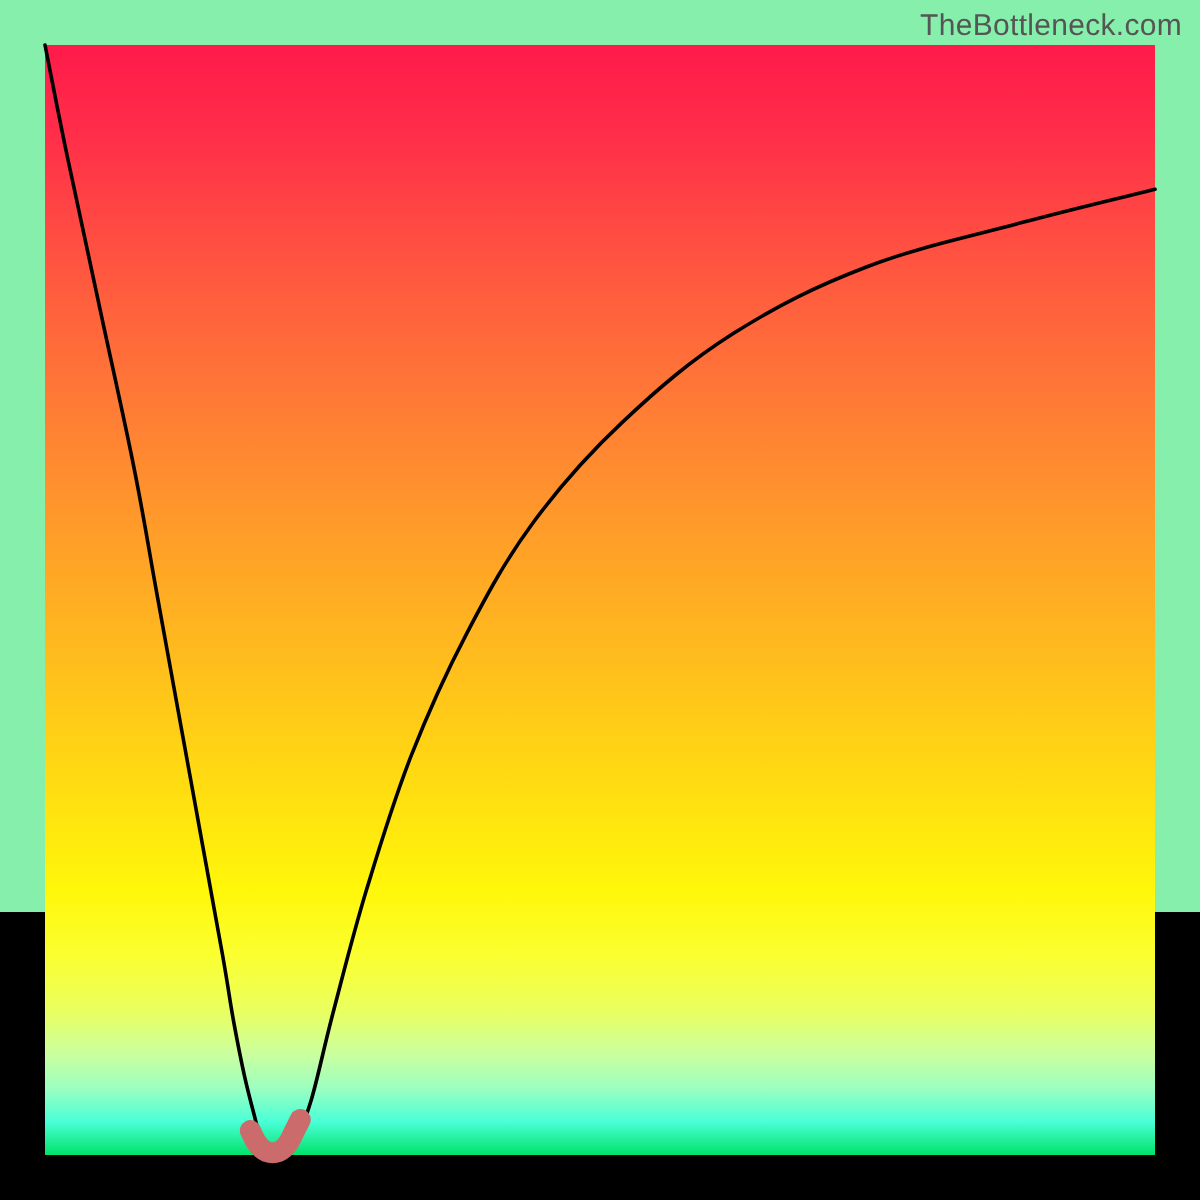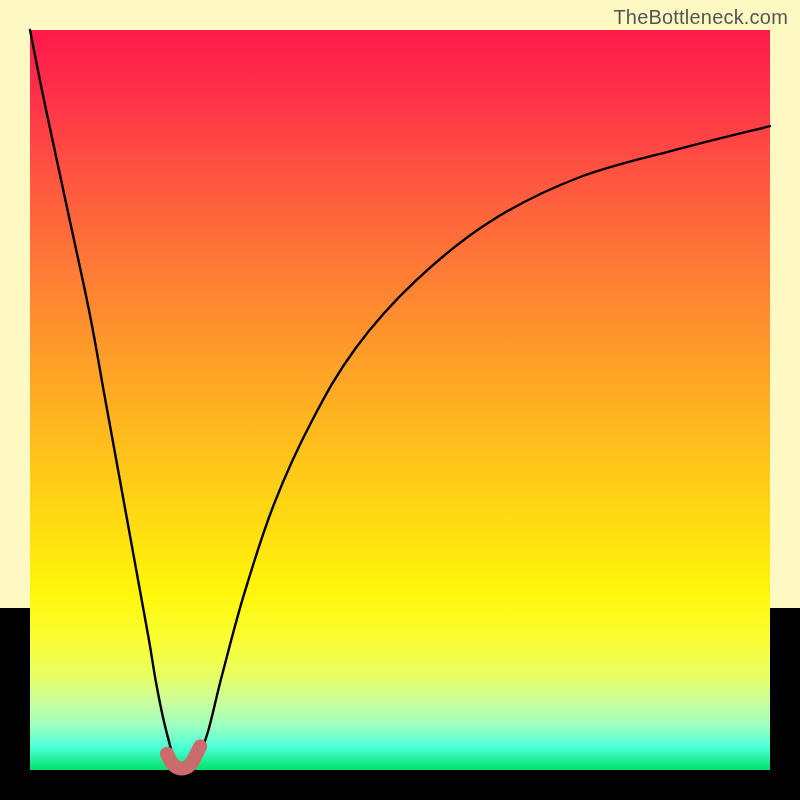--- a/index.html
+++ b/index.html
@@ -8,21 +8,21 @@
     width: 800px;
     height: 800px;
     overflow: hidden;
     background: #000;
     font-family: Arial, Helvetica, sans-serif;
   }
   .frame {
     position: relative;
     width: 800px;
     height: 608px;
-    background: #fef9c3;
+    background: #86efac;
   }
   .plot-area {
     position: absolute;
     left: 30px;
     top: 30px;
     width: 740px;
     height: 740px;
     background: linear-gradient(to bottom,
       #ff1a4b 0%,
       #ff2e49 8%,

